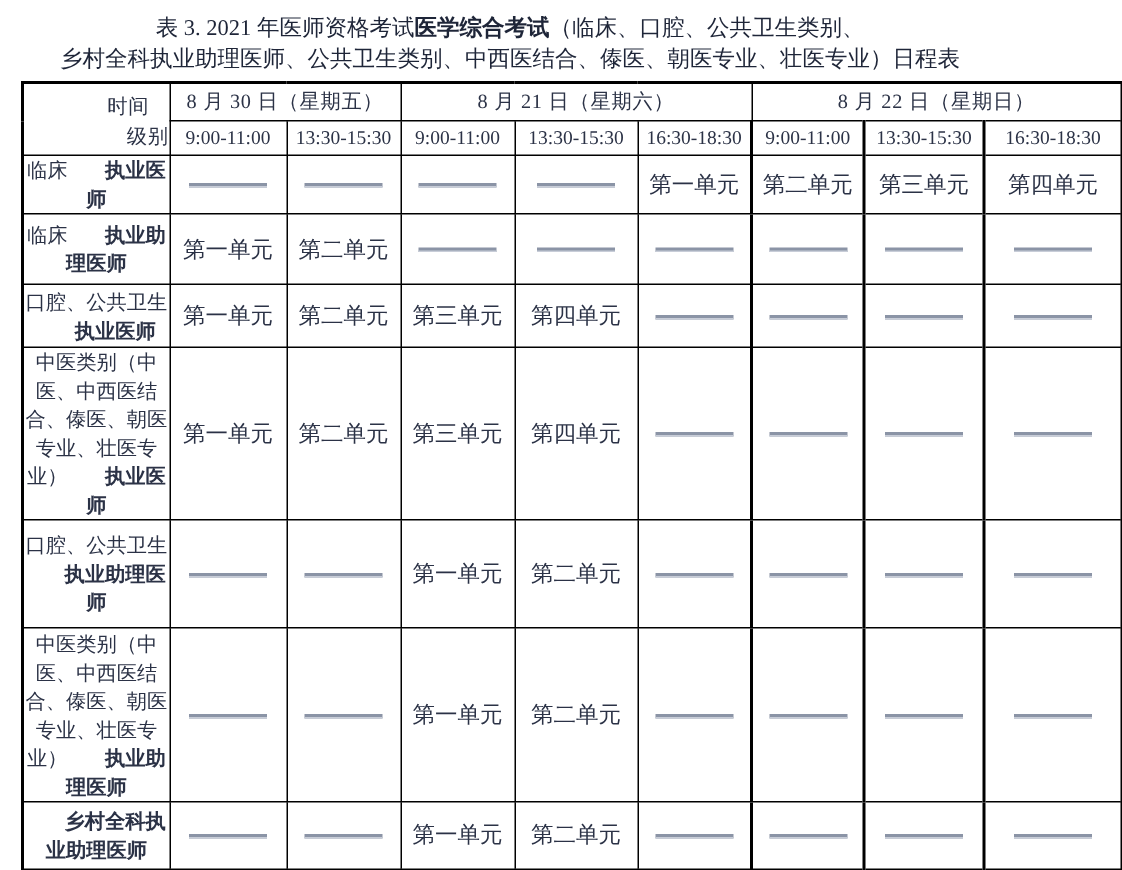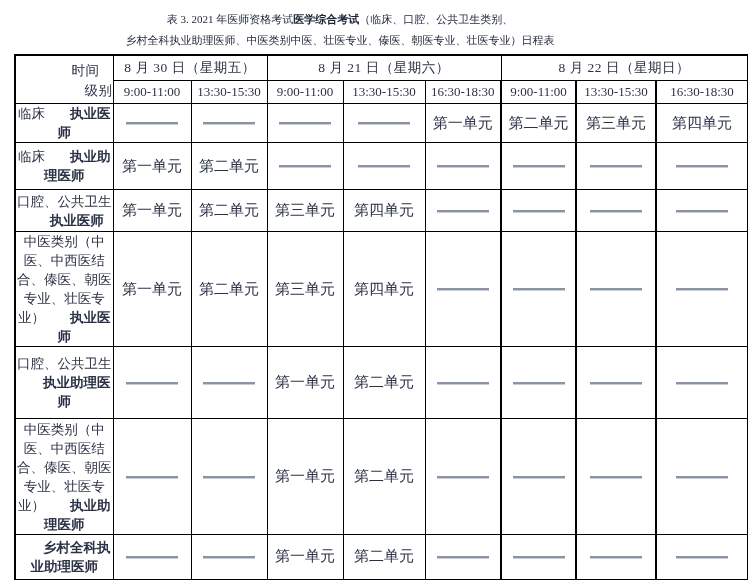--- a/index.html
+++ b/index.html
@@ -2,21 +2,21 @@
 <html><head>
 <meta charset="utf-8">
 <style>
   html,body{margin:0;padding:0;}
   body{
     width:748px;height:580px;background:#ffffff;overflow:hidden;
     font-family:"Liberation Serif","DejaVu Serif",serif;
     color:#2b3246;
     -webkit-font-smoothing:antialiased;
   }
-  .title-block{width:680px;text-align:center;margin-top:9px;line-height:21px;font-size:11px;color:#1e2538;}
+  .title-block{width:680px;text-align:center;margin-top:9px;line-height:21px;font-size:15px;color:#1e2538;}
   .title-block .b{font-weight:bold;}
   .schedule-wrap{margin:3px 0 0 14px;}
   table.schedule{
     border-collapse:collapse;table-layout:fixed;width:733px;
     font-size:13.5px;color:#2b3246;
   }
   table.schedule td,table.schedule th{
     border:1px solid #000;padding:0;text-align:center;vertical-align:middle;
     font-weight:normal;overflow:hidden;
   }
@@ -36,21 +36,21 @@
     display:inline-block;width:52px;height:2px;background:#8b94a6;
     vertical-align:middle;border-bottom:1px solid #c8cdd8;
   }
   .unit{font-size:15px;text-align:center;}
 </style>
 </head>
 <body>
 
 <div class="title-block">
   <div><span>表 3. 2021 年医师资格考试</span><span class="b">医学综合考试</span><span>（临床、口腔、公共卫生类别、</span></div>
-  <div>乡村全科执业助理医师、中医类别中医、壮医专业、傣医、朝医专业、壮医专业）日程表</div>
+  <div>乡村全科执业助理医师、公共卫生类别、中西医结合、傣医、朝医专业、壮医专业）日程表</div>
 </div>
 
 <div class="schedule-wrap">
 <table class="schedule">
   <colgroup>
     <col style="width:98px">
         <col style="width:78px">
         <col style="width:76px">
     <col style="width:76px">
         <col style="width:82px">

